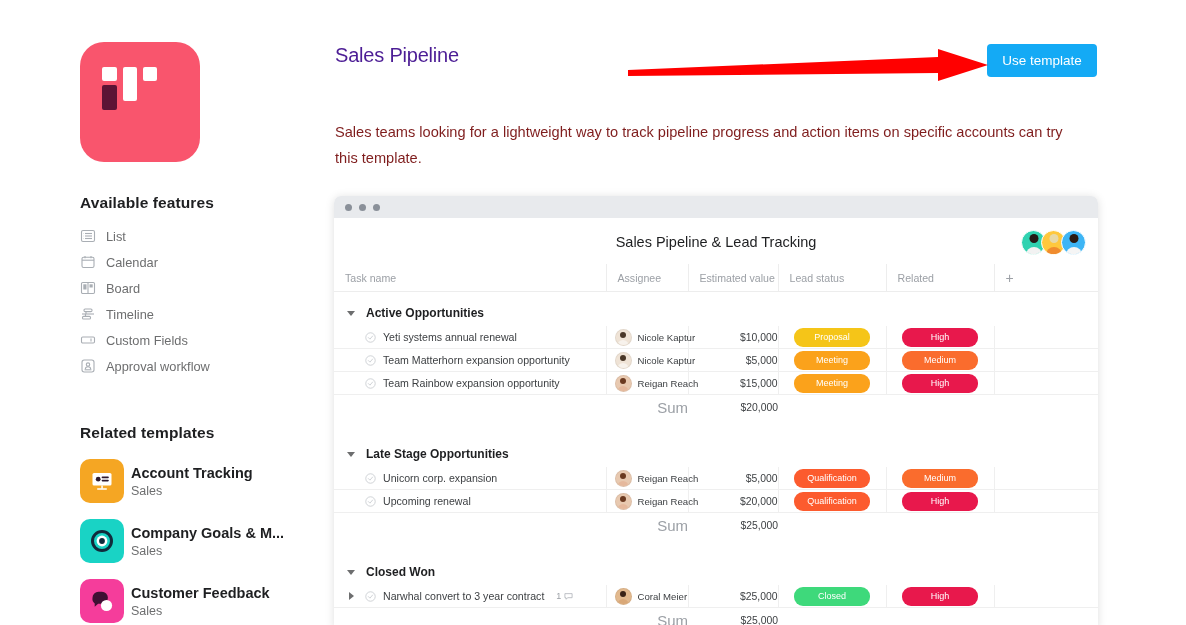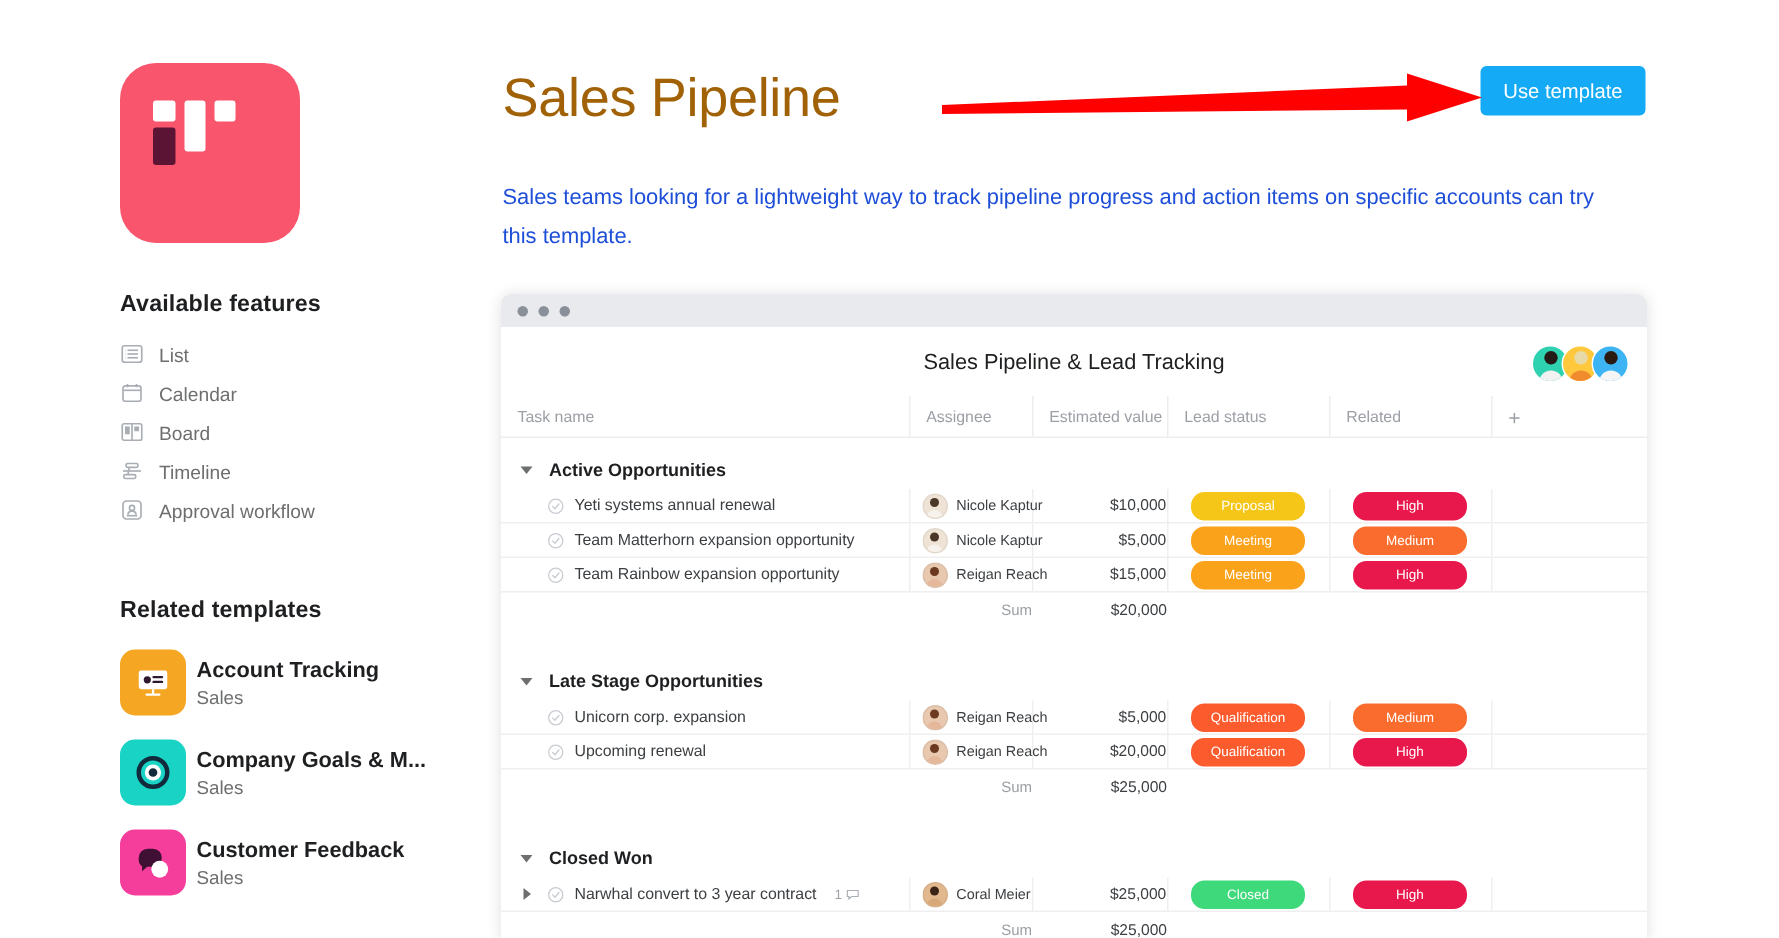--- a/index.html
+++ b/index.html
@@ -104,34 +104,34 @@
   }
 
   
   #main-header {
     position: absolute;
     left: 335px;
     top: 44px;
     width: 760px;
   }
   #page-title {
-    font-size: 36px;
+    font-size: 20px;
     font-weight: normal;
-    color: #a16207;
+    color: #4c1d95;
     margin: 0;
     letter-spacing: -0.2px;
   }
   #page-desc {
     position: absolute;
     left: 335px;
     top: 104px;
     width: 752px;
     font-size: 14.6px;
     line-height: 26px;
-    color: #1d4ed8;
+    color: #7f1d1d;
   }
 
   #use-template-button {
     position: absolute;
     left: 987px;
     top: 44px;
     width: 110px;
     height: 33px;
     background: #14AAF5;
     border: none;
@@ -384,21 +384,21 @@
 
   tr.sum-row td {
     height: 24px;
     border: none;
     padding: 0;
     vertical-align: middle;
   }
   .sum-label {
     text-align: right;
     padding-right: 9px;
-    font-size: 10px;
+    font-size: 15px;
     color: #9ca0a6;
     margin-top: 48px;
   }
   .sum-value {
     text-align: right;
     padding-right: 11px;
     font-size: 10.4px;
     color: #3c3f42;
   }
   tr.spacer-row td { height: 14px; border: none; padding: 0; }
@@ -462,20 +462,29 @@
             <rect x="2.5" y="10.4" width="8" height="2.6" rx="1.1" stroke="#A9AEB4" fill="none" stroke-width="1.1"></rect>
             <line x1="6" y1="5.6" x2="6" y2="8" stroke="#A9AEB4" fill="none" stroke-width="1.1"></line>
             <line x1="5.5" y1="8" x2="5.5" y2="10.4" stroke="#A9AEB4" fill="none" stroke-width="1.1"></line>
           </svg>
         </span>
         <span class="feature-label">Timeline</span>
       </div>
       <div class="feature-row">
         <span class="feature-icon">
           <svg width="16" height="16" viewBox="0 0 16 16">
+            <rect x="1.5" y="5" width="13" height="6" rx="1.2" stroke="#A9AEB4" fill="none" stroke-width="1.1"></rect>
+            <line x1="11" y1="6.6" x2="11" y2="9.4" stroke="#A9AEB4" fill="none" stroke-width="1.1"></line>
+          </svg>
+        </span>
+        <span class="feature-label">Custom Fields</span>
+      </div>
+      <div class="feature-row">
+        <span class="feature-icon">
+          <svg width="16" height="16" viewBox="0 0 16 16">
             <rect x="2" y="2" width="12" height="12" rx="2.2" stroke="#A9AEB4" fill="none" stroke-width="1.1"></rect>
             <circle cx="8" cy="6.6" r="1.7" stroke="#A9AEB4" fill="none" stroke-width="1.1"></circle>
             <path d="M5.3 11.2c0-1.5 1.2-2.5 2.7-2.5s2.7 1 2.7 2.5" stroke="#A9AEB4" fill="none" stroke-width="1.1"></path>
             <line x1="4.6" y1="11.8" x2="11.4" y2="11.8" stroke="#A9AEB4" fill="none" stroke-width="1.1"></line>
           </svg>
         </span>
         <span class="feature-label">Approval workflow</span>
       </div>
     </div>
 

